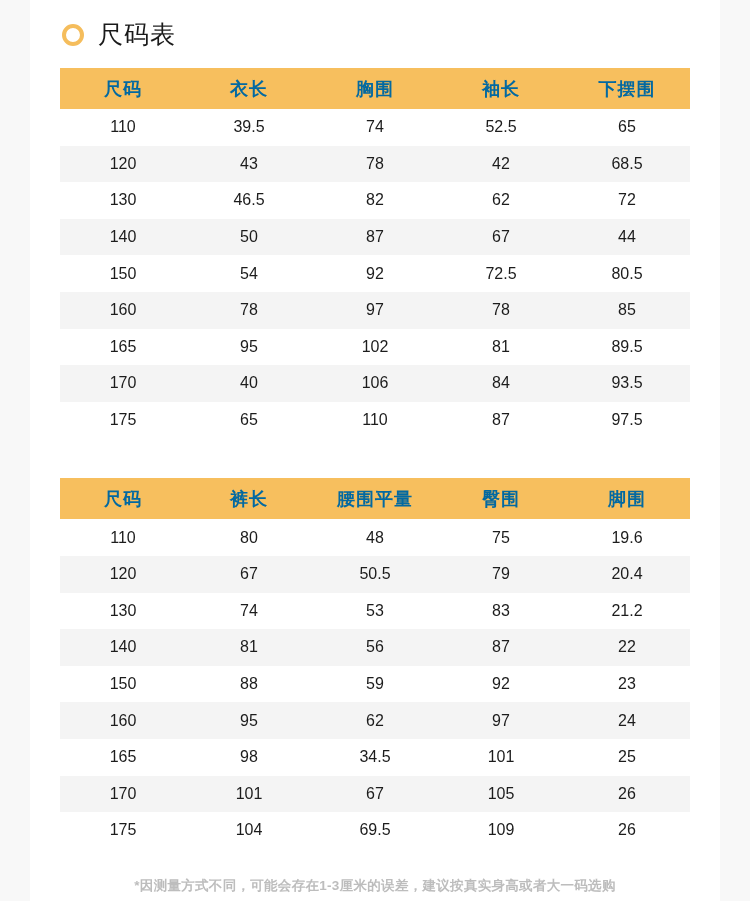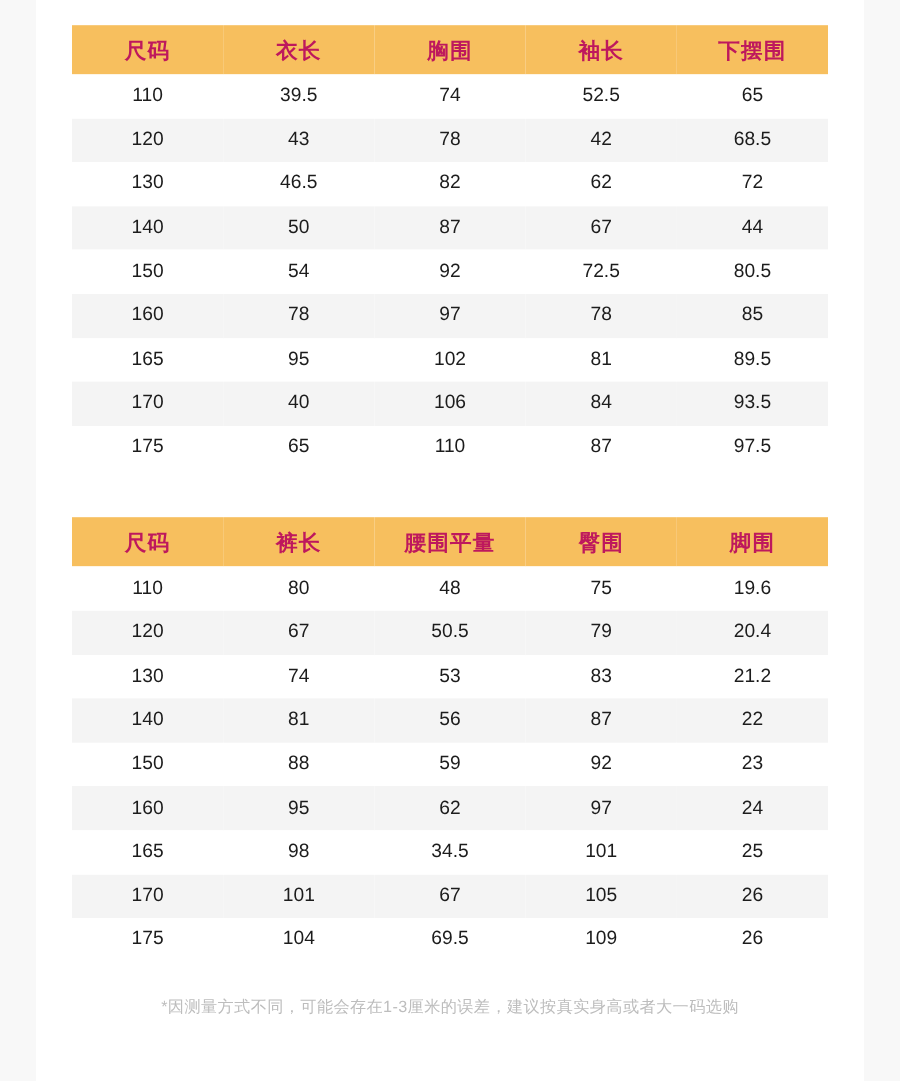--- a/index.html
+++ b/index.html
@@ -54,21 +54,21 @@
     margin: 0 auto;
     width: 630px;
   }
   .size-table {
     width: 630px;
     border-collapse: collapse;
     table-layout: fixed;
   }
   .size-table th {
     background: #f7bf5e;
-    color: #be185d;
+    color: #0369a1;
     font-size: 18px;
     font-weight: bold;
     letter-spacing: 1px;
     height: 41px;
     text-align: center;
     padding: 0;
     border: 0;
   }
   .size-table td {
     height: 36.6px;
@@ -86,28 +86,33 @@
     background: #ffffff;
   }
   .table1-pos { margin-top: 21px; }
   .table2-pos { margin-top: 40px; }
   .footnote {
     text-align: center;
     color: #bdbdbd;
     font-size: 13.5px;
     margin-top: 28px;
     letter-spacing: 0.3px;
+    font-weight: bold;
   }
 </style>
 </head>
 <body>
 
 <div class="page">
   <div class="content">
 
+    <div class="title-row">
+      <span class="ring-icon"></span>
+      <span class="title-text">尺码表</span>
+    </div>
 
     <div class="table-wrap table1-pos">
       <table class="size-table">
         <thead>
           <tr>
             <th>尺码</th>
             <th>衣长</th>
             <th>胸围</th>
             <th>袖长</th>
             <th>下摆围</th>

